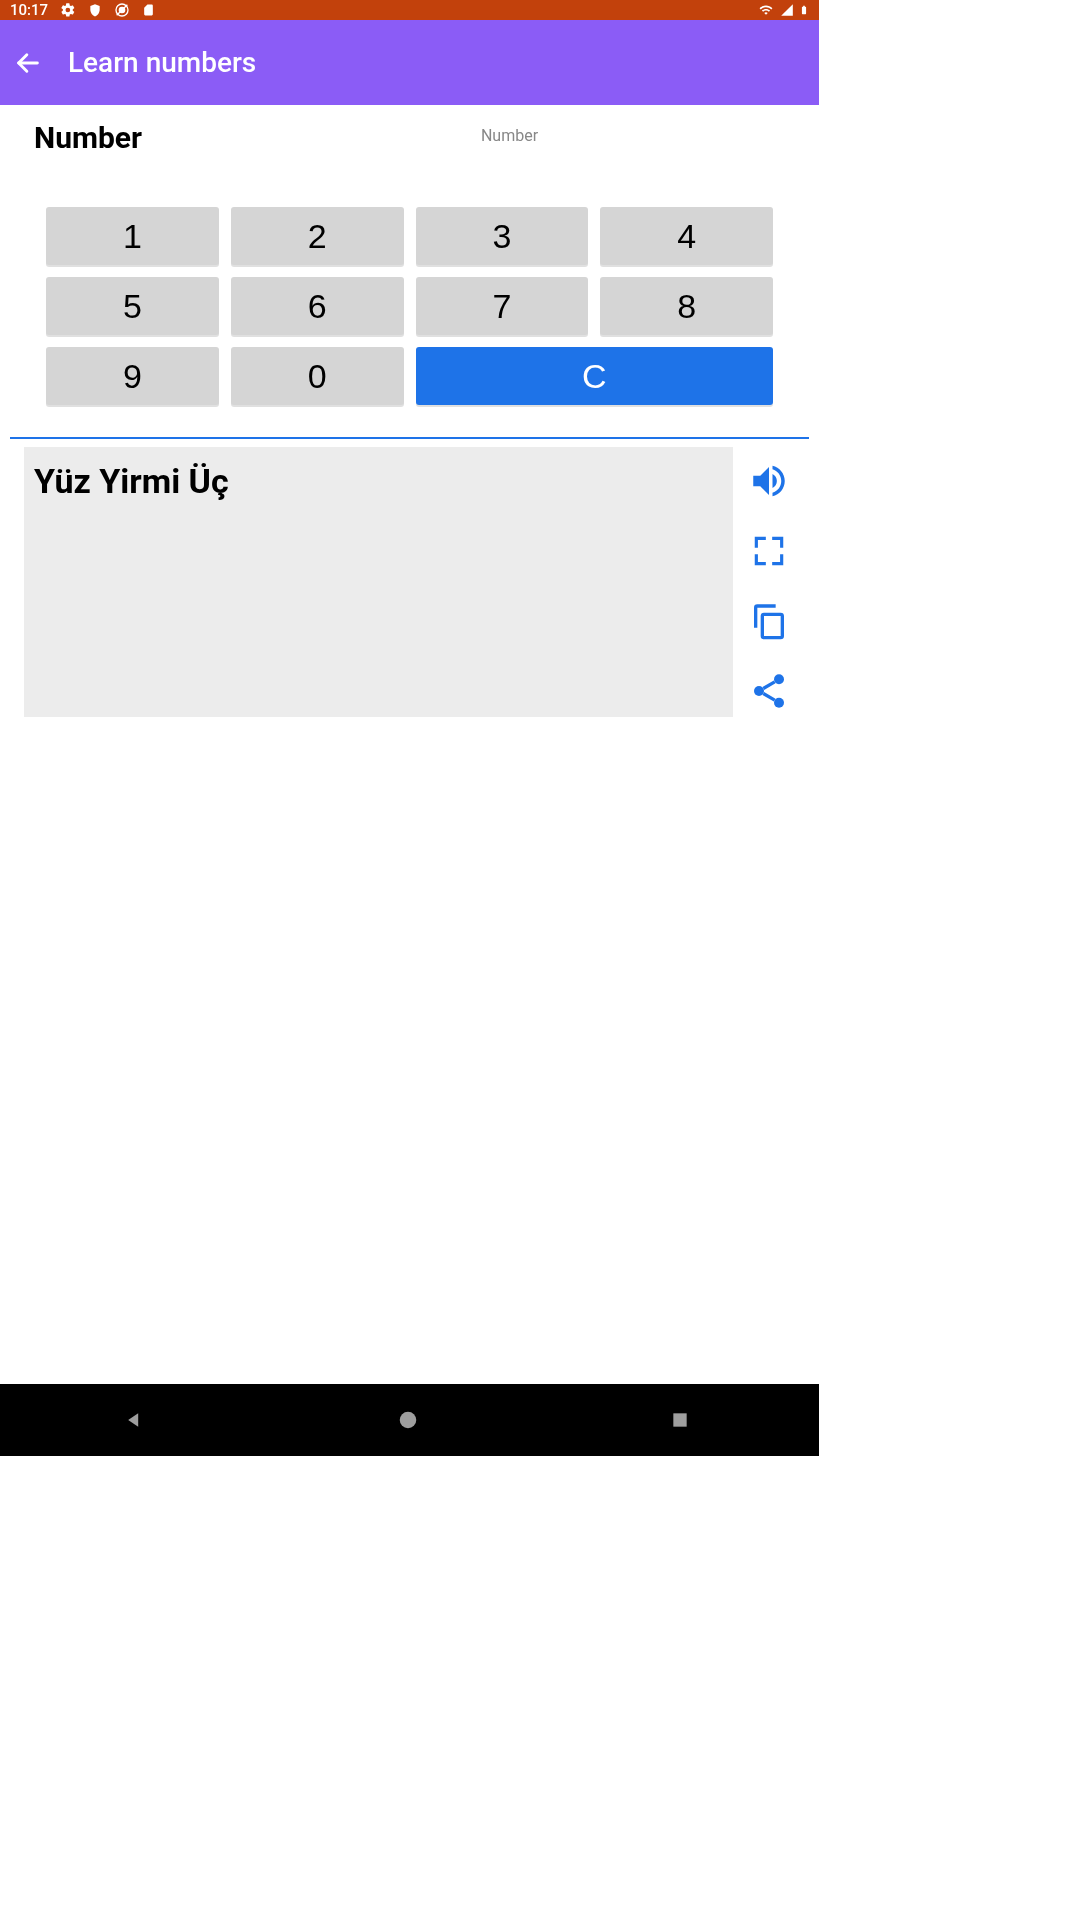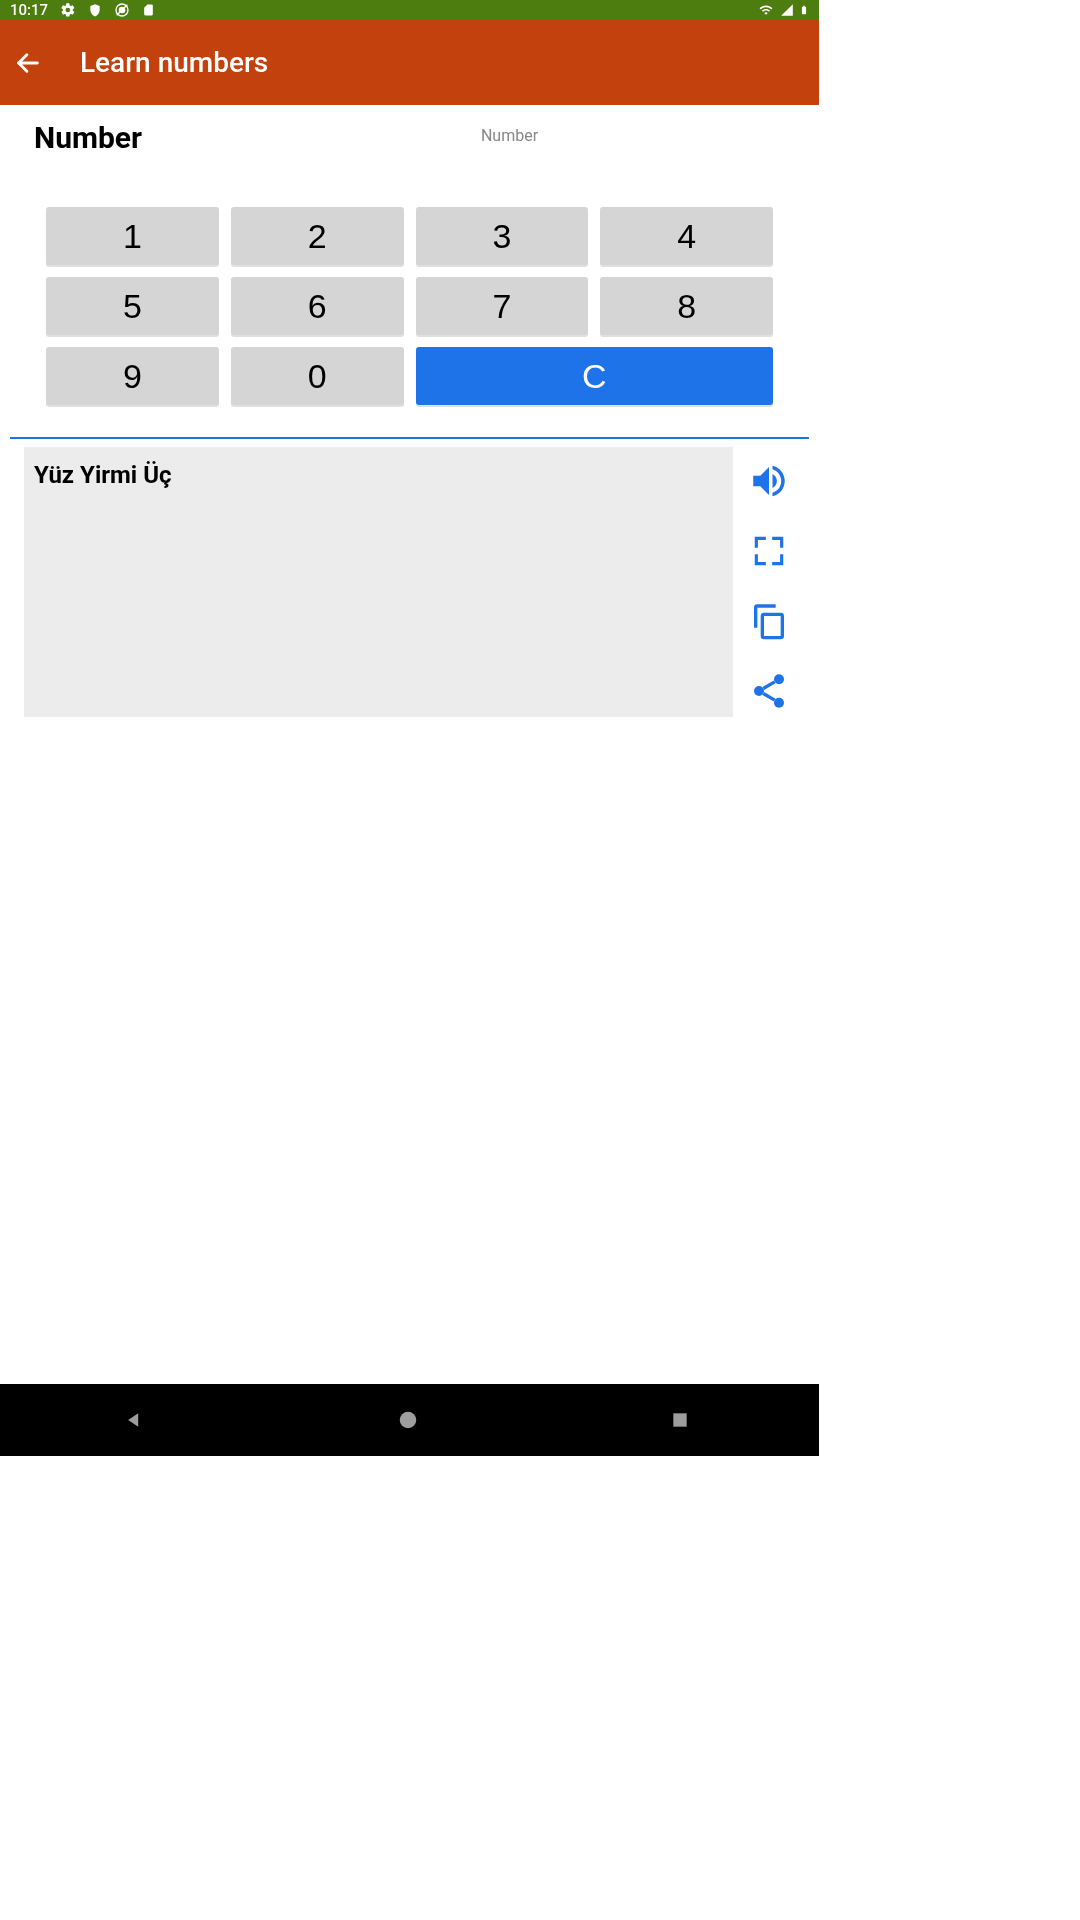--- a/index.html
+++ b/index.html
@@ -6,38 +6,38 @@
   body {
     width: 819px;
     height: 1456px;
     background: #ffffff;
     font-family: Roboto, Arial, sans-serif;
     overflow: hidden;
     position: relative;
   }
   .status-bar {
     height: 20px;
-    background: #4d7c0f;
+    background: #c2410c;
     display: flex;
     justify-content: space-between;
     align-items: center;
     padding: 0 10px;
     color: #ffffff;
     font-size: 14px;
   }
   .status-left { display: flex; align-items: center; gap: 12px; }
   .status-right { display: flex; align-items: center; gap: 4px; }
   .status-time { font-weight: 500; font-size: 15px; }
   .app-bar {
     height: 85px;
-    background: #c2410c;
+    background: #8b5cf6;
     display: flex;
     align-items: center;
     padding: 0 14px;
-    gap: 38px;
+    gap: 26px;
   }
   .back-arrow { color: #ffffff; width: 28px; height: 28px; }
   .app-title { color: #ffffff; font-size: 28px; font-weight: 500; }
   .content { padding: 0 10px; }
   .number-row {
     display: flex;
     align-items: center;
     padding: 15px 24px 6px 24px;
     gap: 40px;
   }
@@ -86,21 +86,21 @@
     background: #1e73e8;
     margin: 4px 0 8px 0;
   }
   .result-area { display: flex; gap: 8px; padding: 0 12px 0 14px;}
   .result-box {
     flex: 1;
     background: #ececec;
     min-height: 270px;
     padding: 14px 10px;
   }
-  .result-text { font-size: 24px; font-weight: 700; color: #000000; }
+  .result-text { font-size: 34px; font-weight: 700; color: #000000; }
   .actions { width: 56px; display: flex; flex-direction: column; align-items: center; gap: 26px; padding-top: 12px;}
   .action-btn { width: 44px; height: 44px; color: #1e73e8; background: none; border: none; cursor: pointer; display:flex; align-items:center; justify-content:center;}
   .nav-bar {
     position: absolute;
     bottom: 0; left: 0; right: 0;
     height: 72px;
     background: #000000;
     display: flex;
     justify-content: space-around;
     align-items: center;

